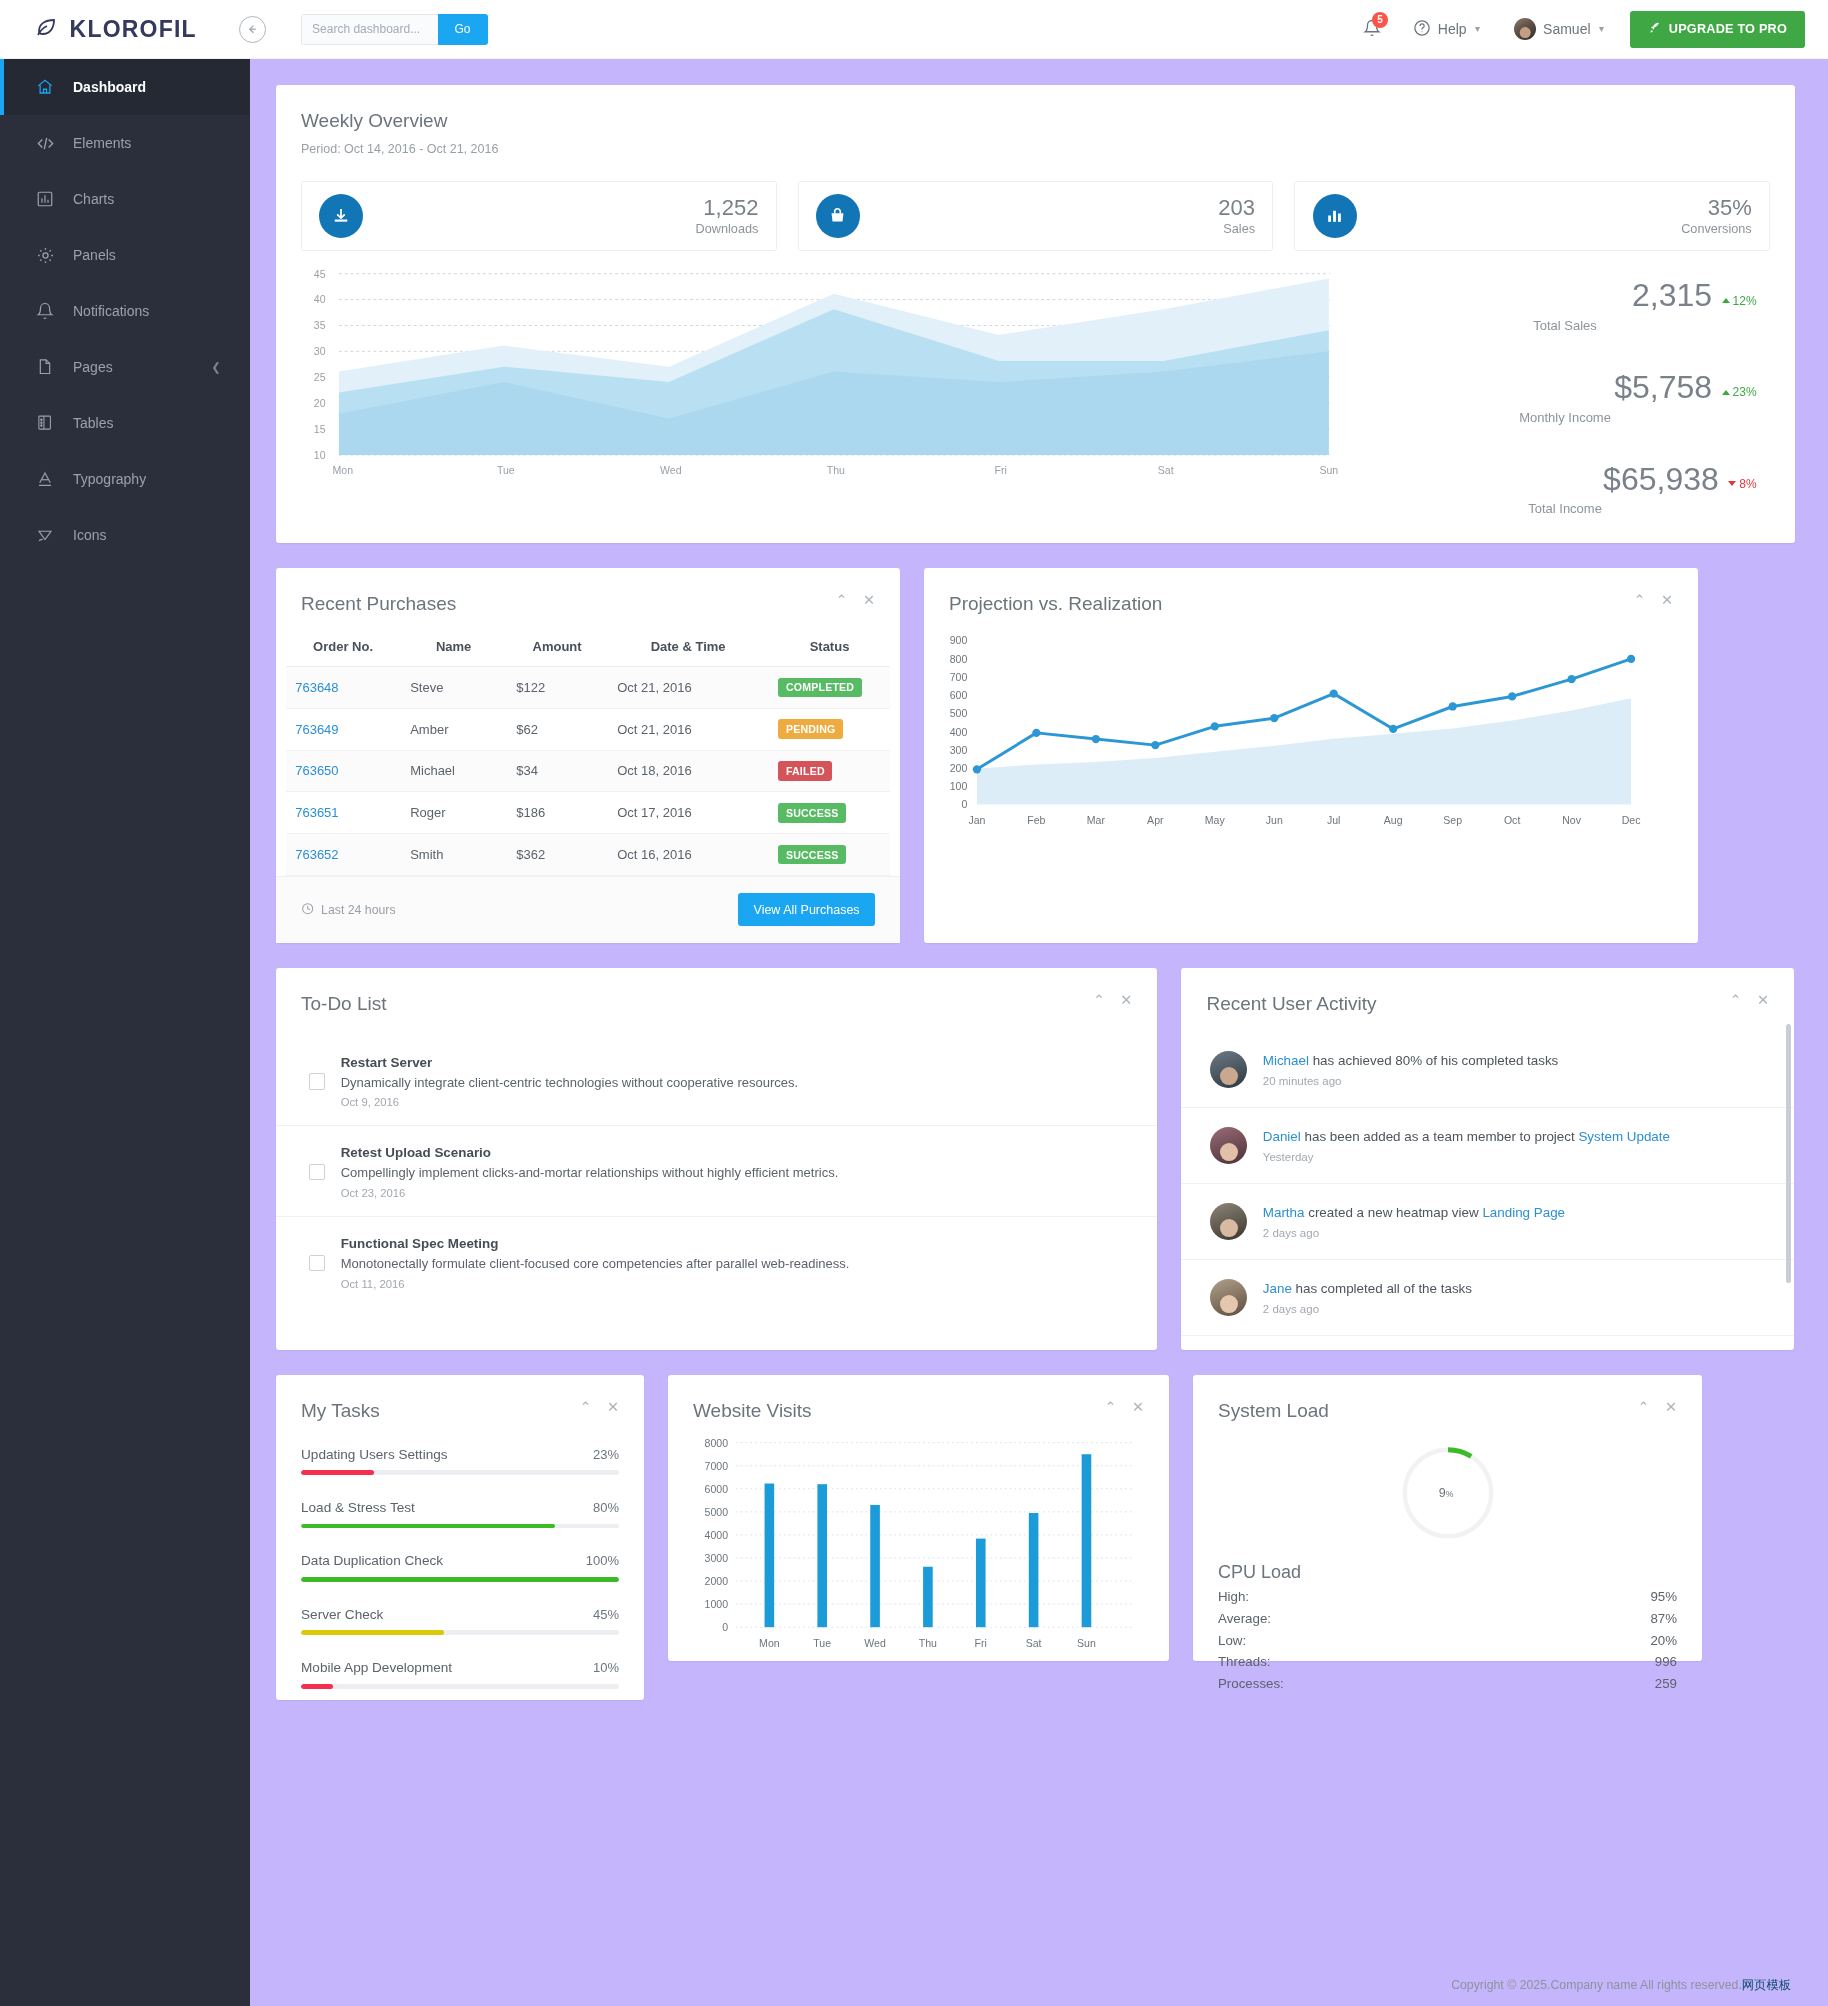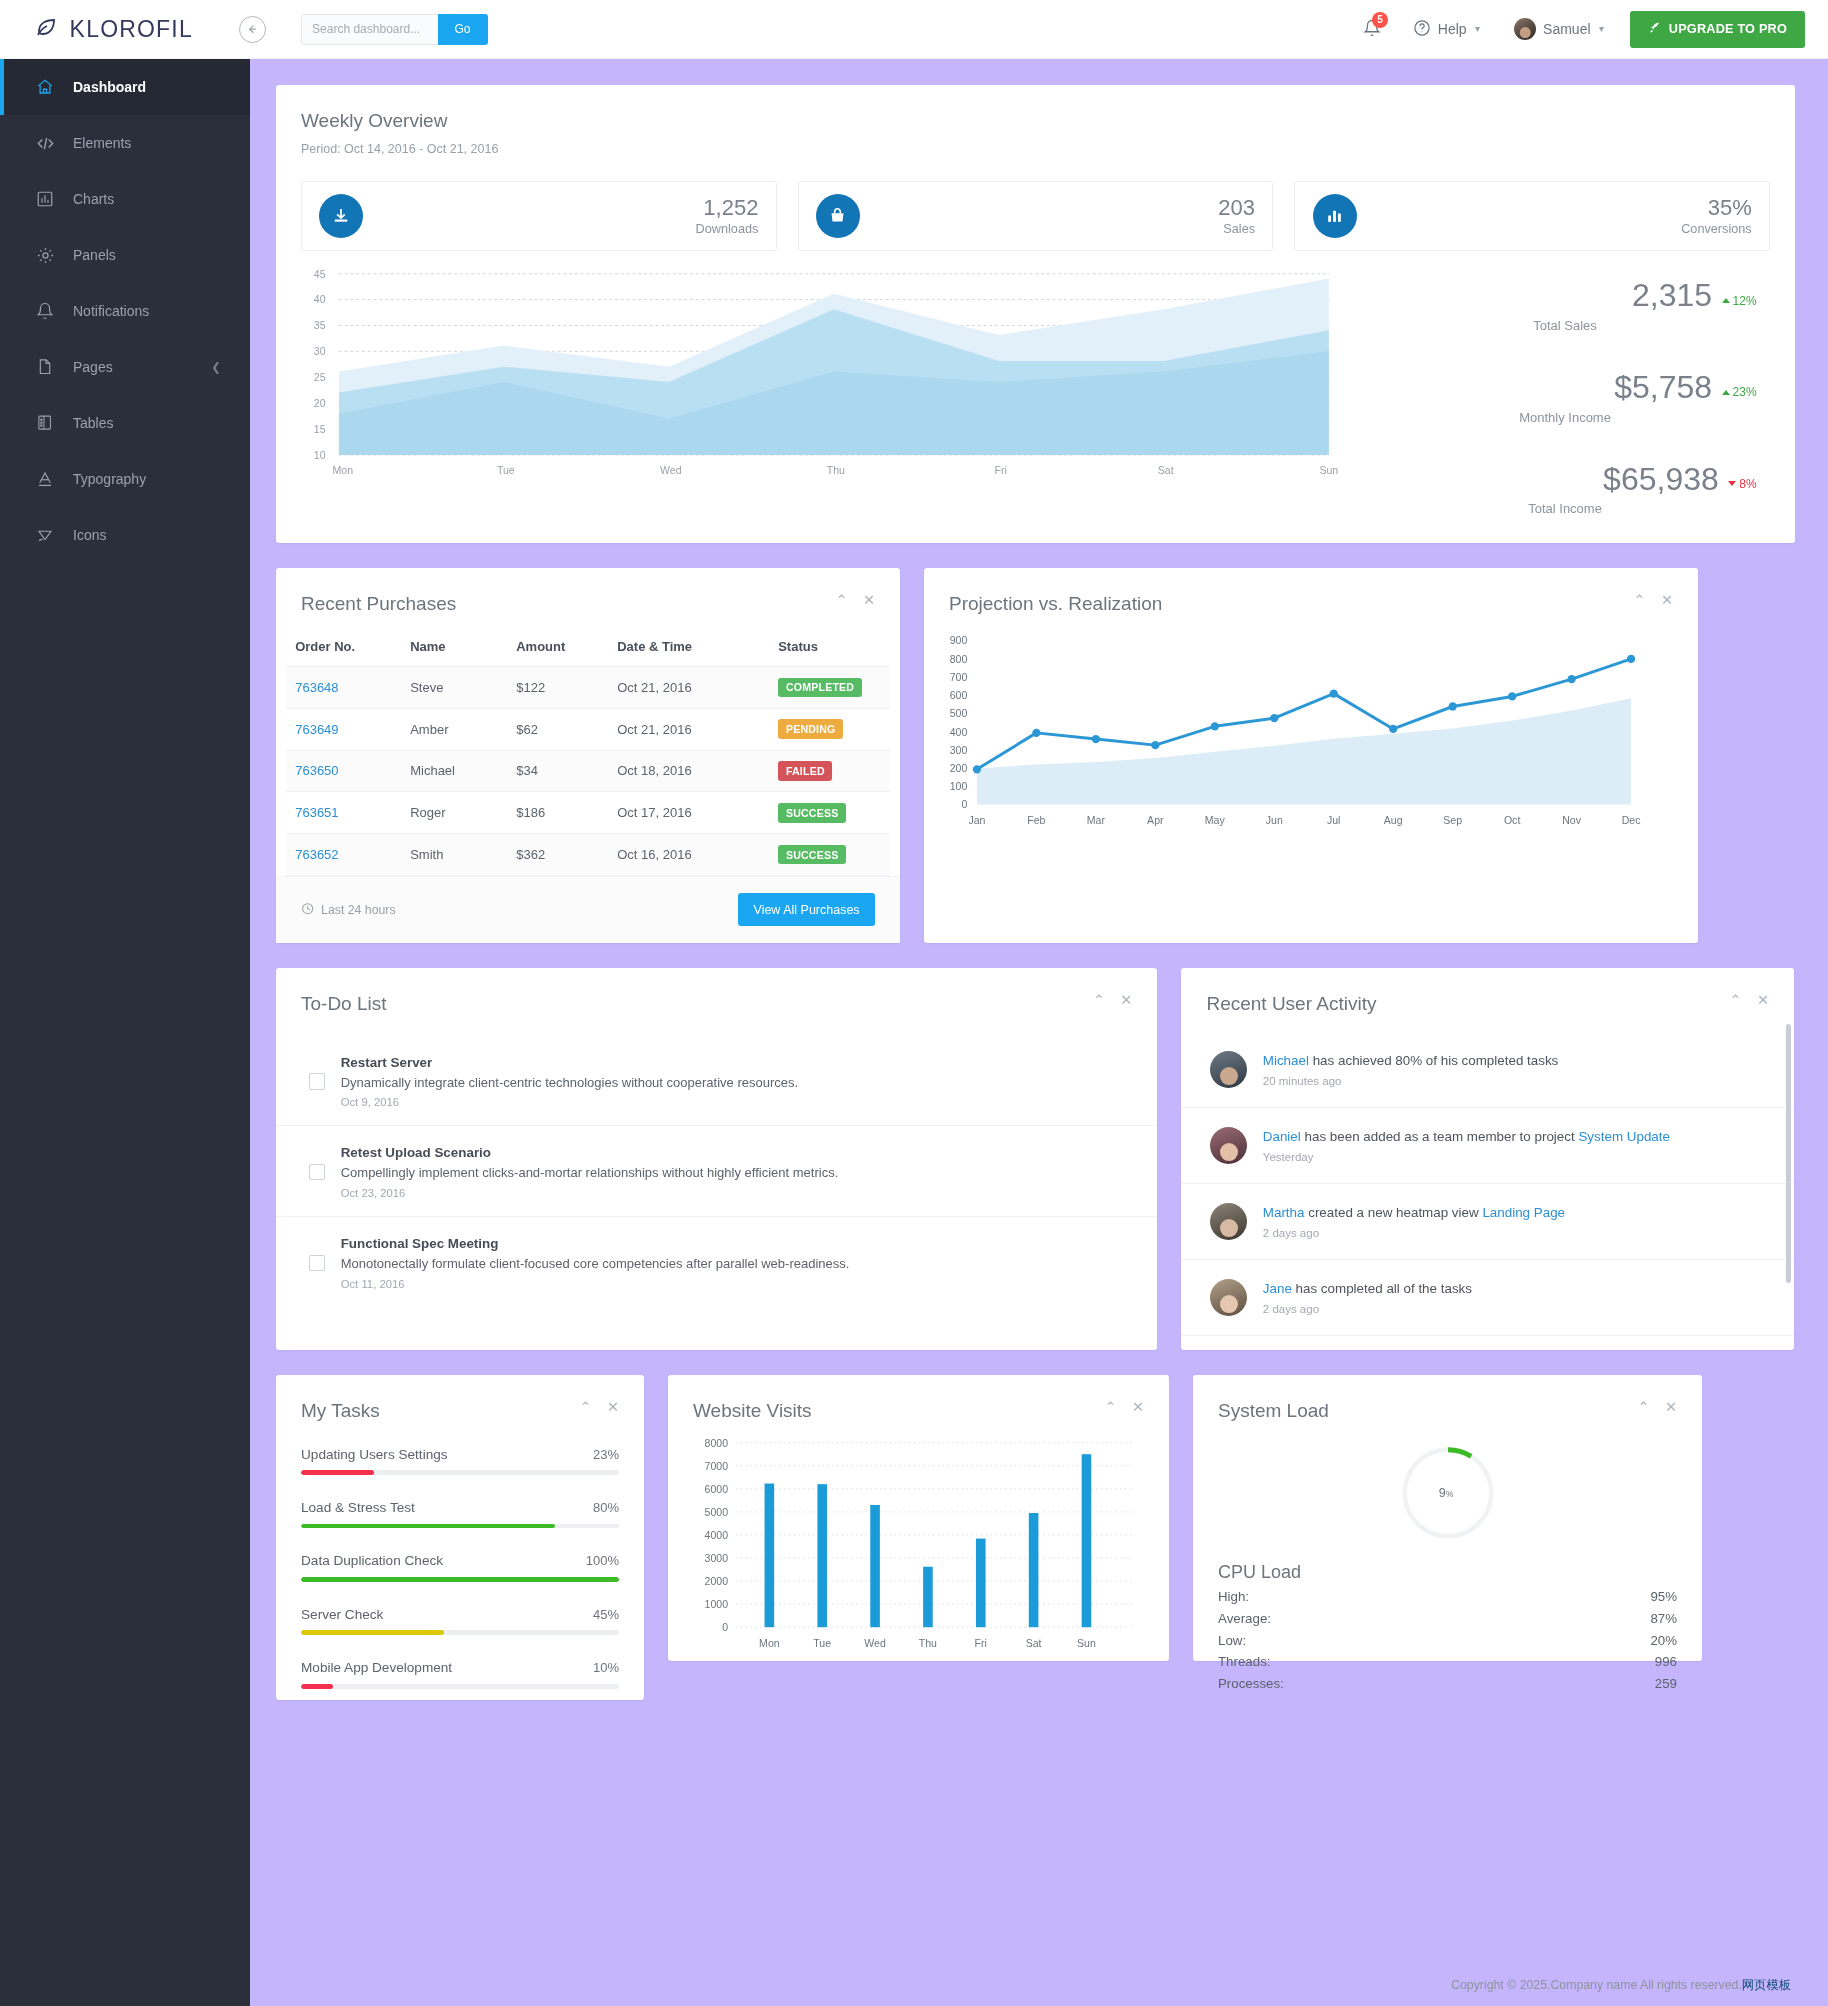--- a/index.html
+++ b/index.html
@@ -17,21 +17,21 @@
     position: absolute; top: 0; left: 0; width: 1828px; height: 59px;
     background: #fff; display: flex; align-items: center;
     border-bottom: 1px solid #f0f2f5; z-index: 30;
   }
   .brand {
     width: 250px; display: flex; align-items: center; gap: 10.6px;
     padding-left: 35px; height: 59px;
   }
   .brand-leaf { color: #34395e; display: block; }
   .brand-text {
-    font-size: 23px; font-weight: normal; letter-spacing: 1.2px; color: #34395e;
+    font-size: 23px; font-weight: bold; letter-spacing: 1.2px; color: #34395e;
   }
   .collapse-btn {
     width: 27px; height: 27px; border: 1.5px solid #b0b5bd; border-radius: 50%;
     display: flex; align-items: center; justify-content: center;
     color: #9aa0a8; margin-left: -11.5px; cursor: pointer; flex: none;
   }
   .searchbox {
     margin-left: 35px; display: flex; height: 31px; border-radius: 2.9px; overflow: hidden;
   }
   .searchbox input {
@@ -145,21 +145,21 @@
   .kpi-delta { font-size: 12px; display: flex; align-items: center; gap: 2.9px; padding-bottom: 3.8px; }
   .kpi-delta.up { color: #3fa845; }
   .kpi-delta.down { color: #e2353d; }
   .tri-up { width: 0; height: 0; border-left: 4.3px solid transparent; border-right: 4.3px solid transparent; border-bottom: 5.8px solid #3fa845; }
   .tri-down { width: 0; height: 0; border-left: 4.3px solid transparent; border-right: 4.3px solid transparent; border-top: 5.8px solid #e2353d; }
   .kpi-lbl { font-size: 13px; color: #8d949c; margin-top: 6.7px; }
 
   
   .tbl { width: 100%; border-collapse: collapse; margin-top: 15.4px; }
   .tbl th {
-    text-align: left; font-size: 13px; color: #49505a; font-weight: bold;
+    text-align: center; font-size: 13px; color: #49505a; font-weight: bold;
     padding: 7.7px 9.6px 12.5px 9.6px; border-bottom: 1.9px solid #eceef1;
   }
   .tbl td {
     font-size: 13px; color: #5c636c; padding: 10.6px 9.6px;
     border-bottom: 1px solid #eff1f4;
   }
   .tbl tbody tr:nth-child(odd) { background: #fbfbfc; }
   .tbl td.ordno a { color: #2b8fd4; text-decoration: none; cursor: pointer; }
   .badge {
     display: inline-block; color: #fff; font-size: 10.6px; font-weight: bold;

